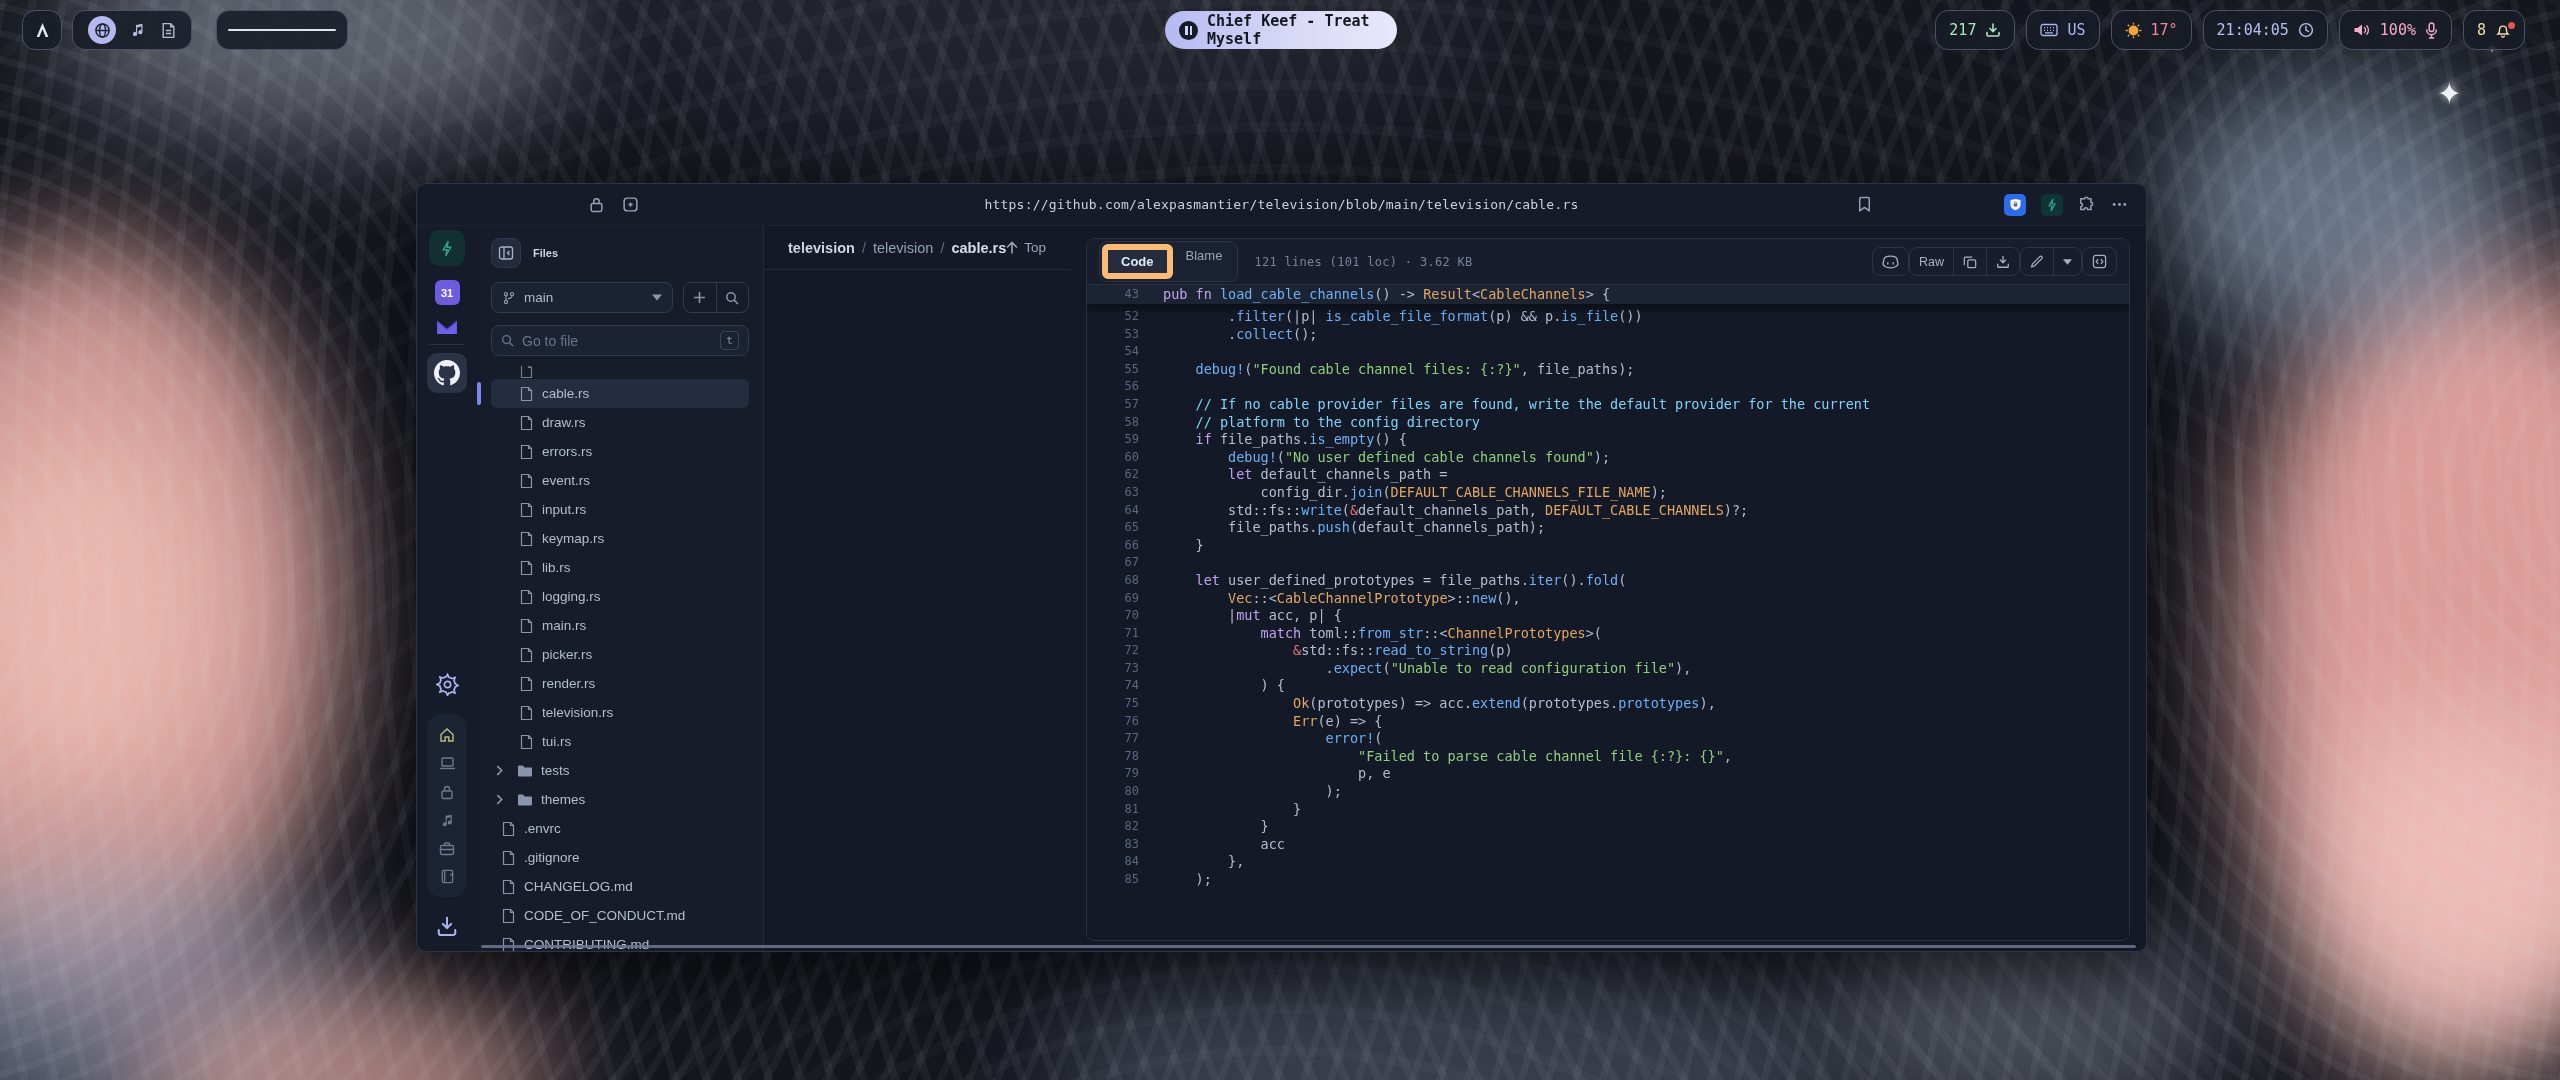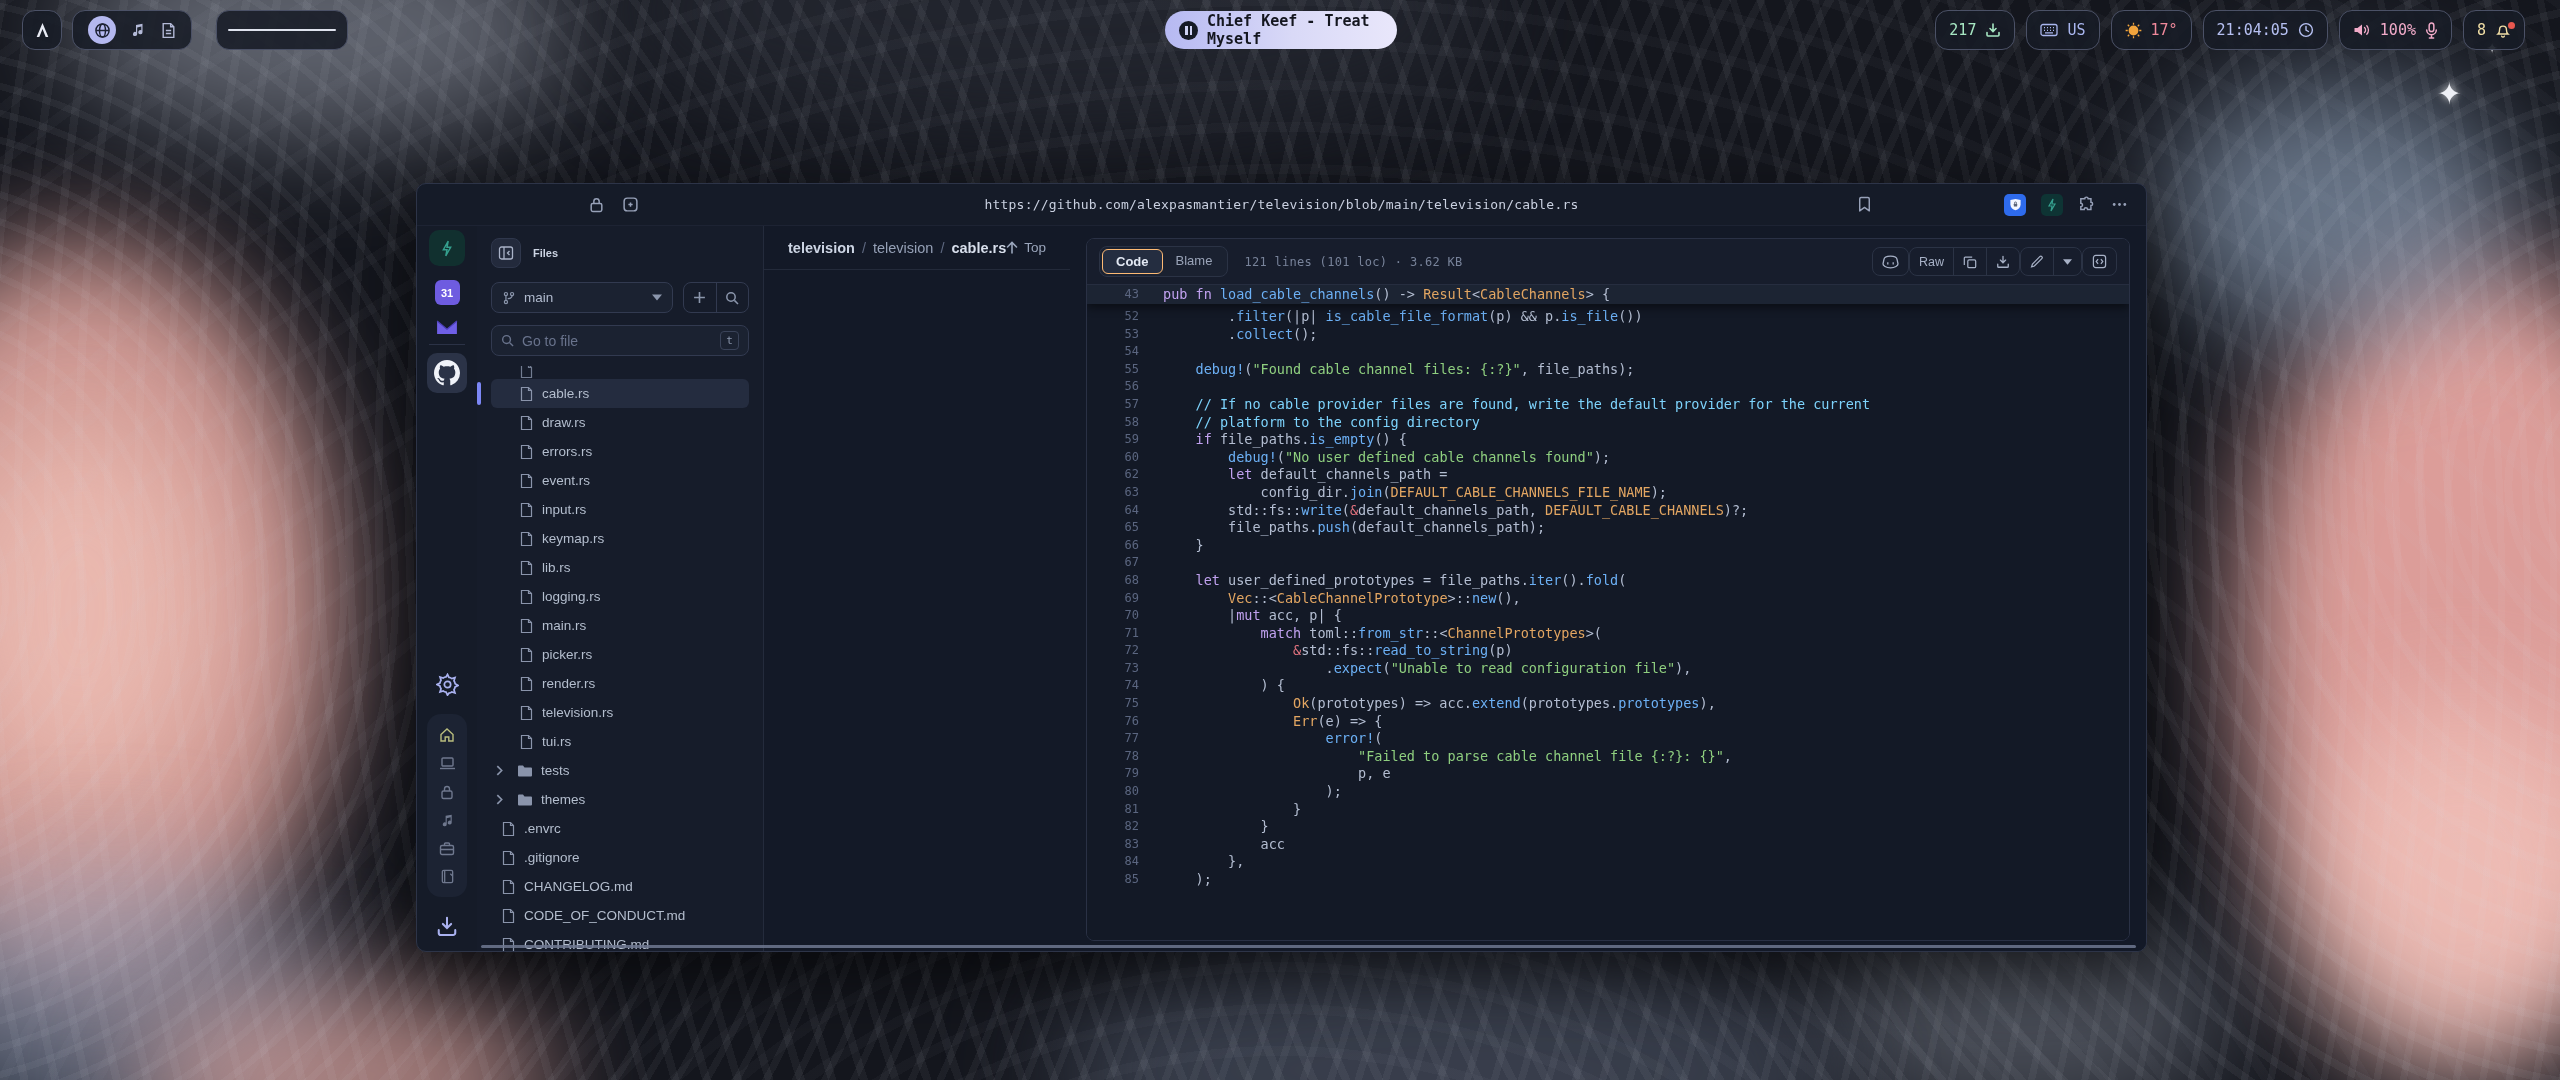--- a/index.html
+++ b/index.html
@@ -80,21 +80,21 @@
   .crumb { font-size:14.5px; color:#5e6880; display:flex; gap:7px; align-items:center; }
   .crumb .seg1 { color:#cdd5e4; font-weight:bold; }
   .crumb .seg2 { color:#95a0b6; }
   .crumb .seg3 { color:#d8dfec; font-weight:bold; }
   .toplink { margin-left:auto; color:#9aa5bb; font-size:13.5px; display:flex; align-items:center; gap:6px; }
 
   .card { flex:1; margin:12px 16px 10px 16px; border:1px solid #2a3145; border-radius:8px; overflow:hidden; display:flex; flex-direction:column; min-height:0; background:#141a28; }
   .card-head { height:46px; flex-shrink:0; background:#171d2c; border-bottom:1px solid #262d3f; display:flex; align-items:center; padding:0 12px; gap:16px; }
   .seg-ctl { display:flex; background:#1a2130; border:1px solid #2b3345; border-radius:8px; padding:2px; }
   .seg { padding:4px 13px; font-size:13px; color:#9aa4b8; border-radius:6px; }
-  .seg.active { background:#242d40; border:1px solid #fdba74; color:#e3e9f4; font-weight:bold; }
+  .seg.active { background:#242d40; border:6px solid #fdba74; color:#e3e9f4; font-weight:bold; }
   .meta { font-family:"DejaVu Sans Mono", monospace; font-size:12px; color:#78839a; letter-spacing:.3px; }
   .head-right { margin-left:auto; display:flex; align-items:center; }
   .hbtn { height:29px; border:1px solid #2b3345; border-radius:8px; display:flex; align-items:center; color:#a7b1c6; }
   .hcell { padding:0 9px; height:100%; display:flex; align-items:center; font-size:12.5px; }
   .hcell + .hcell { border-left:1px solid #2b3345; }
 
   .code { flex:1; min-height:0; overflow:hidden; background:#131926; padding-top:0; position:relative; }
   .cline { display:flex; height:17.6px; line-height:17.6px; font-family:"DejaVu Sans Mono", monospace; font-size:13.5px; }
   .cline .ln { width:76px; flex-shrink:0; text-align:right; padding-right:24px; color:#5b6680; font-size:12px; }
   .cline .lc { white-space:pre; }

